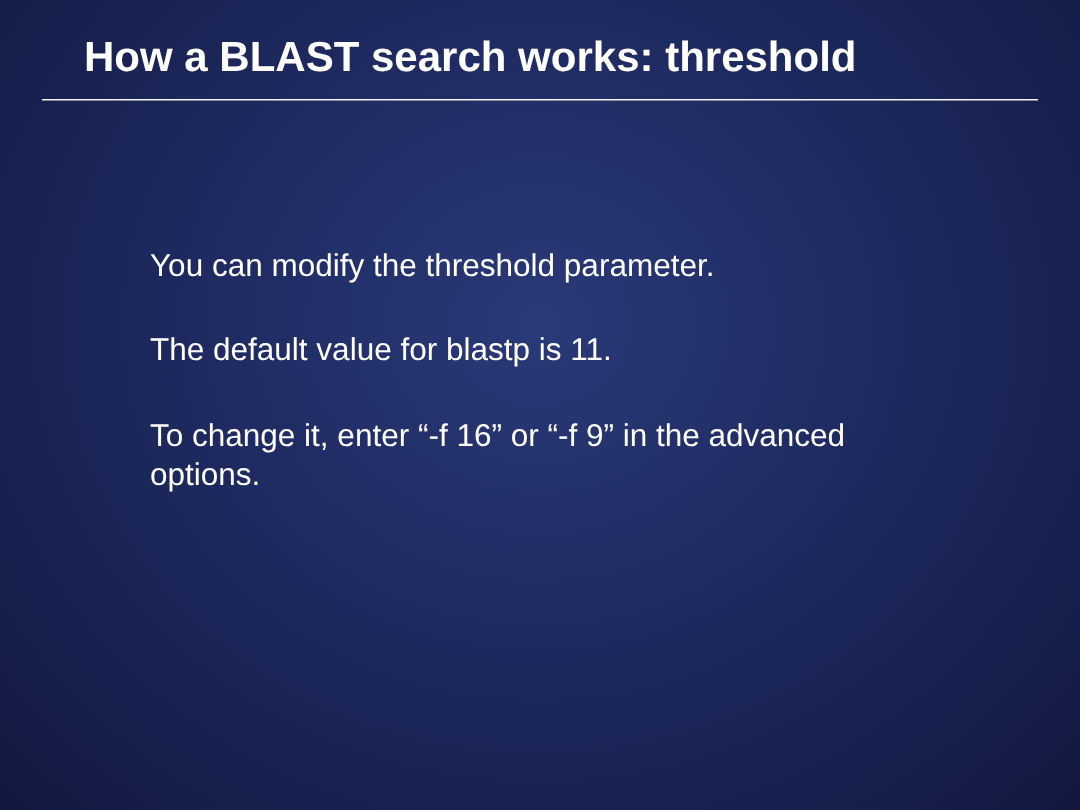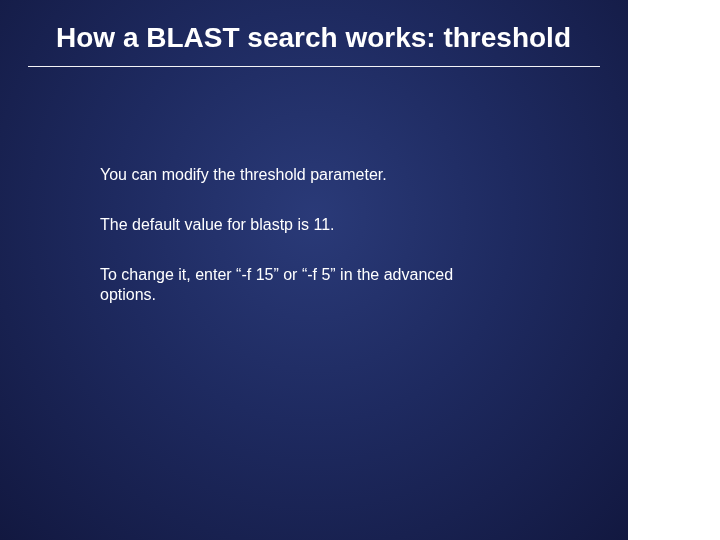--- a/index.html
+++ b/index.html
@@ -7,21 +7,21 @@
     padding: 0;
     box-sizing: border-box;
   }
   body {
     width: 720px;
     height: 540px;
     overflow: hidden;
     font-family: Arial, Helvetica, sans-serif;
   }
   .slide {
-    width: 628px;
+    width: 720px;
     height: 540px;
     background: linear-gradient(180deg, #1a2250 0%, #1e2a5c 20%, #223070 50%, #182048 100%);
     background: radial-gradient(ellipse at 50% 40%, #2a3a78 0%, #1e2a60 45%, #121840 100%);
     position: relative;
     color: #ffffff;
   }
   .title {
     position: absolute;
     top: 22px;
     left: 50px;
@@ -39,21 +39,21 @@
     right: 28px;
     height: 1px;
     background: #ffffff;
     opacity: 0.95;
   }
   .body {
     position: absolute;
     top: 165px;
     left: 100px;
     right: 120px;
-    font-size: 16px;
+    font-size: 21px;
     color: #ffffff;
     line-height: 1.25;
   }
   .para {
     margin-bottom: 30px;
   }
   .footer {
     position: absolute;
     bottom: 16px;
     right: 30px;
@@ -63,15 +63,15 @@
 </style>
 </head>
 <body>
 
 <div class="slide">
   <div class="title">How a BLAST search works: threshold</div>
   <div class="rule"></div>
   <div class="body">
     <div class="para">You can modify the threshold parameter.</div>
     <div class="para">The default value for blastp is 11.</div>
-    <div class="para">To change it, enter “-f 15” or “-f 5” in the advanced options.</div>
+    <div class="para">To change it, enter “-f 16” or “-f 9” in the advanced options.</div>
   </div>
 </div>
 
 </body></html>

